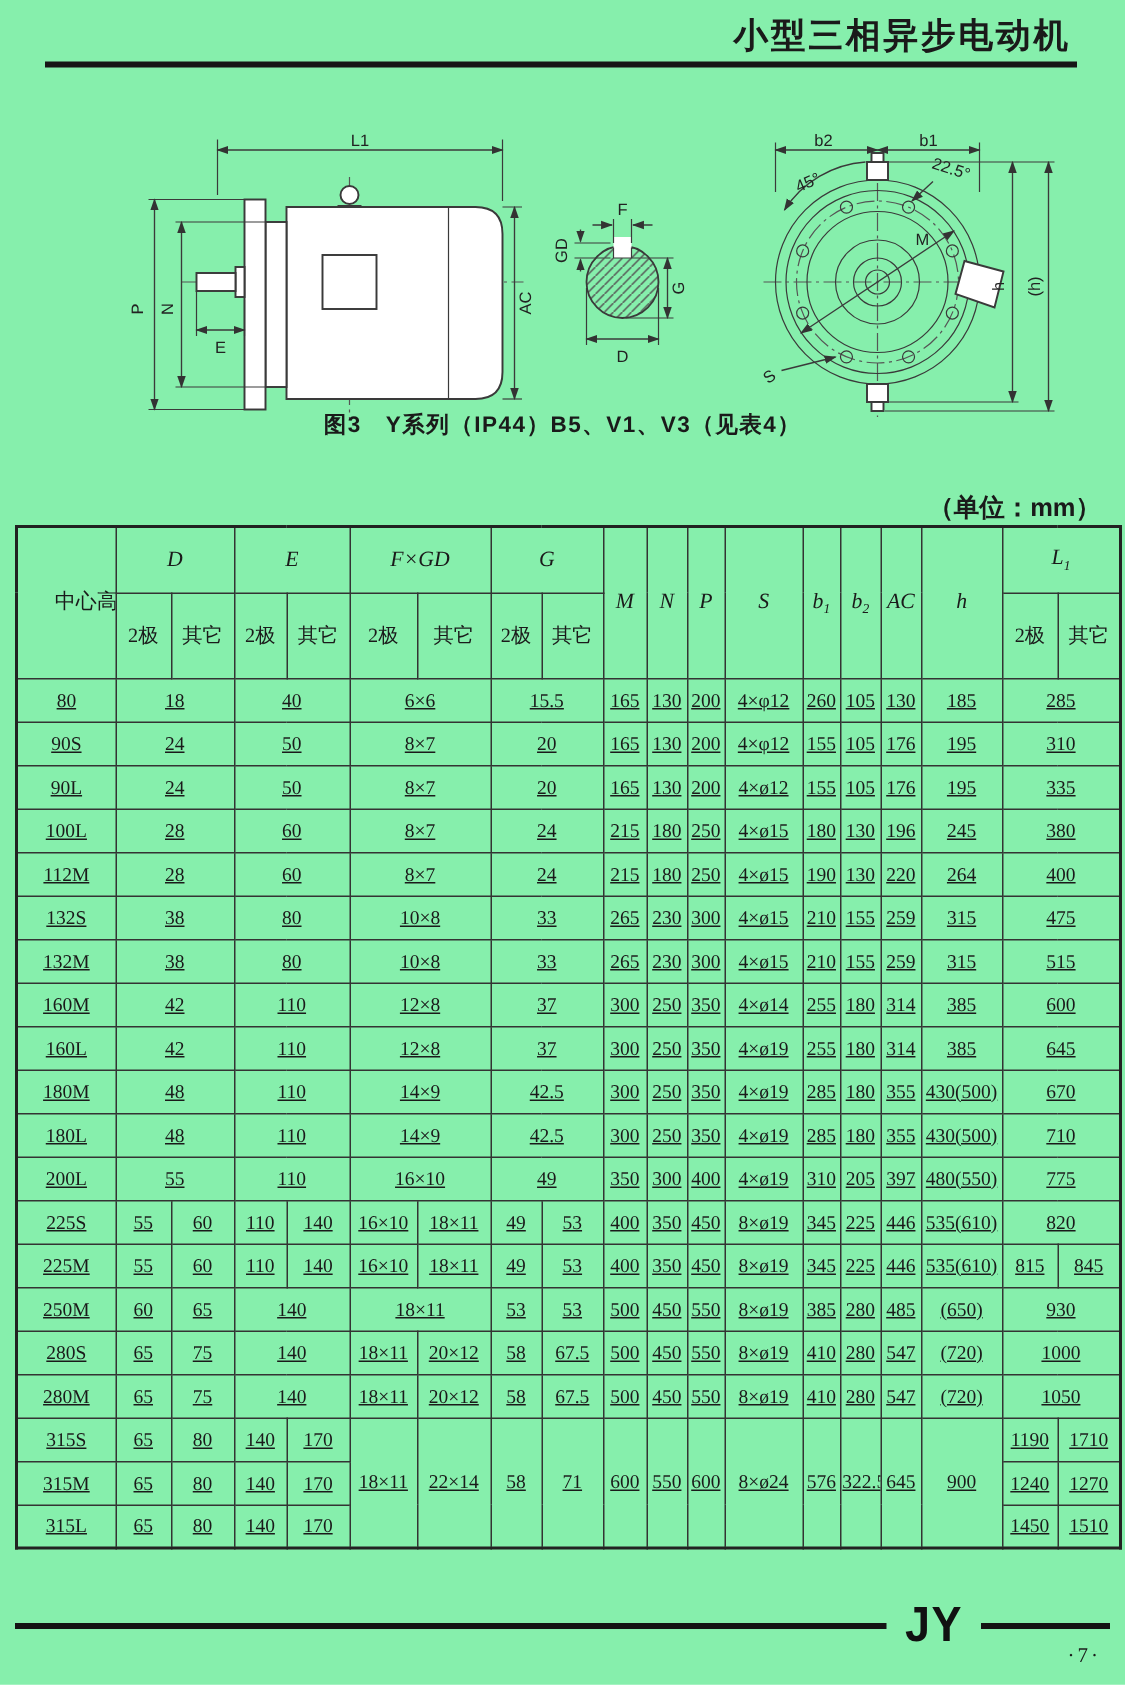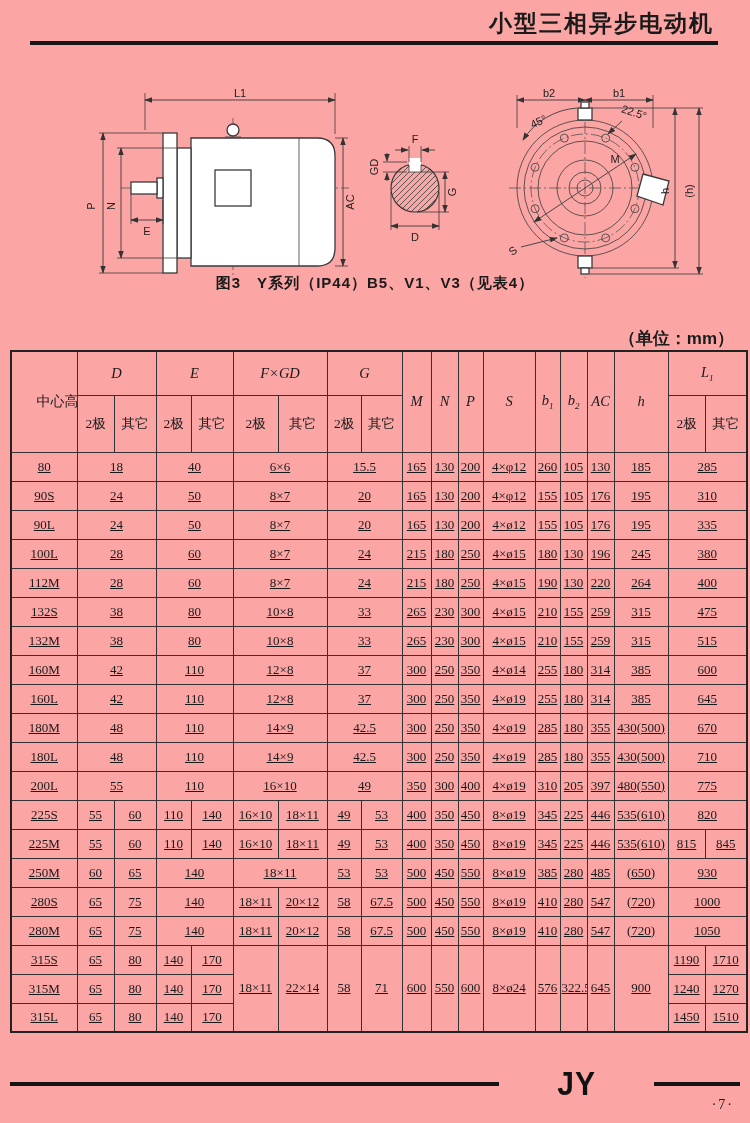--- a/index.html
+++ b/index.html
@@ -1,17 +1,17 @@
 <!DOCTYPE html>
 <html><head>
 <meta charset="utf-8">
 <style>
   * { margin:0; padding:0; box-sizing:border-box; }
   body { width:750px; height:1123px; background:#ffffff; font-family:"Liberation Sans",sans-serif; color:#1a1a1a; }
-  .page { position:relative; width:750px; height:1123px; background:#fca5a5; overflow:hidden; }
+  .page { position:relative; width:750px; height:1123px; background:#86efac; overflow:hidden; }
 
   .page-title { position:absolute; top:8px; right:36px; font-size:23px; font-weight:bold; letter-spacing:2px; }
   .title-rule { position:absolute; top:41px; left:30px; width:688px; height:4px; background:#161616; }
 
   .figure { position:absolute; top:88px; left:85px; }
   .figure .sh   { fill:#fff; stroke:#3a3a3a; stroke-width:1.3; }
   .figure .thin { stroke:#3a3a3a; stroke-width:0.8; fill:none; }
   .figure .dim  { stroke:#3a3a3a; stroke-width:0.9; fill:none; }
   .figure .cl   { stroke:#555; stroke-width:0.8; stroke-dasharray:12 3 2 3; fill:none; }
   .figure .hatchc { fill:url(#hatch); stroke:#3a3a3a; stroke-width:1.2; }
@@ -25,21 +25,21 @@
   table.spec th, table.spec td { border:1px solid #333; text-align:center; vertical-align:middle; padding:0 1px; overflow:hidden; white-space:nowrap; }
   table.spec thead tr.h1 { height:44px; }
   table.spec thead tr.h2 { height:57px; }
   table.spec tbody tr { height:29px;text-decoration:underline; }
   table.spec th { font-weight:normal; font-size:13.5px; font-family:"Liberation Serif",serif; }
   table.spec th.it { font-style:italic; font-size:14.5px; }
   table.spec td { font-size:13px; font-family:"Liberation Serif",serif; }
   .vert { display:inline-block; width:1.1em; word-break:break-all; line-height:1.75; font-size:14px; }
   sub { font-size:9px; }
 
-  .footer { position:absolute; left:10px; right:10px; top:1066px; height:36px; display:flex; align-items:center;gap:46px; }
+  .footer { position:absolute; left:10px; right:10px; top:1066px; height:36px; display:flex; align-items:center; }
   .frule { height:4px; background:#141414; }
   .frule.left { flex:1; }
   .frule.right { width:86px; }
   .jy-logo { font-size:30px; font-weight:900; font-family:"Liberation Sans",sans-serif; letter-spacing:1px; margin:0 12px; color:#111; transform:scaleY(1.1); }
   .page-number { position:absolute; top:1097px; right:16px; font-size:14px; font-family:"Liberation Serif",serif; letter-spacing:2px; }
 </style>
 </head>
 <body>
 
 <div class="page">

